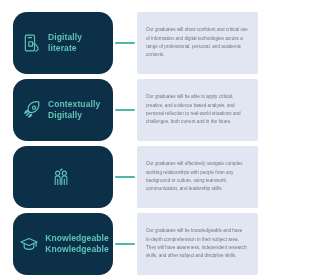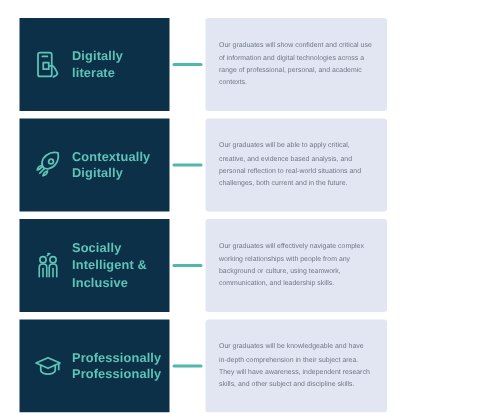--- a/index.html
+++ b/index.html
@@ -22,26 +22,27 @@
   }
   .attribute-row {
     display: flex;
     align-items: stretch;
     height: 62px;
     position: relative;
   }
   .attribute-card {
     width: 100px;
     background: #0d3049;
-    border-radius: 0;
+    border-radius: 14px;
     display: flex;
     align-items: center;
     padding: 0 7px 0 8px;
     box-sizing: border-box;
     flex: 0 0 auto;
+    justify-content: center;
   }
   .card-icon {
     width: 22px;
     height: 22px;
     flex: 0 0 auto;
     margin-right: 5px;
     display: flex;
     align-items: center;
     justify-content: center;
   }
@@ -139,40 +140,39 @@
           <circle cx="8" cy="7.4" r="2.5"></circle>
           <path d="M5 21 v-7.6 c0 -1.5 1.2 -2.6 2.6 -2.6 h0.8 c1.4 0 2.6 1.1 2.6 2.6 V21"></path>
           <line x1="8" y1="14.4" x2="8" y2="21"></line>
           <circle cx="16" cy="7.4" r="2.5"></circle>
           <path d="M13 21 v-7.6 c0 -1.5 1.2 -2.6 2.6 -2.6 h0.8 c1.4 0 2.6 1.1 2.6 2.6 V21"></path>
           <line x1="16" y1="14.4" x2="16" y2="21"></line>
           <path d="M11.4 4.2 l1.4 -1.4"></path>
           <path d="M12 2.4 l1.5 0.2"></path>
         </svg>
       </span>
-      <span class="card-heading">Socially Intelligent &amp; Inclusive</span>
     </div>
     <div class="connector-wrap">
       <span class="connector-line"></span>
     </div>
     <div class="attribute-desc">
       <span class="desc-text">Our graduates will effectively navigate complex working relationships with people from any background or culture, using teamwork, communication, and leadership skills.</span>
     </div>
   </div>
 
   <div class="attribute-row">
     <div class="attribute-card">
       <span class="card-icon">
         <svg viewBox="0 0 24 24" fill="none" stroke="#5ec4b6" stroke-width="1.4" stroke-linecap="round" stroke-linejoin="round">
           <path d="M2.4 9.6 L12 5.4 l9.6 4.2 L12 13.8 z"></path>
           <path d="M6.2 11.3 v4.1 c0 1.7 2.6 3 5.8 3 s5.8 -1.3 5.8 -3 v-4.1"></path>
           <path d="M20.6 10.1 v4.6"></path>
         </svg>
       </span>
-      <span class="card-heading">Professionally Professionally</span>
+      <span class="card-heading">Knowledgeable Knowledgeable</span>
     </div>
     <div class="connector-wrap">
       <span class="connector-line"></span>
     </div>
     <div class="attribute-desc">
       <span class="desc-text">Our graduates will be knowledgeable and have in-depth comprehension in their subject area. They will have awareness, independent research skills, and other subject and discipline skills.</span>
     </div>
   </div>
 
 </div>

